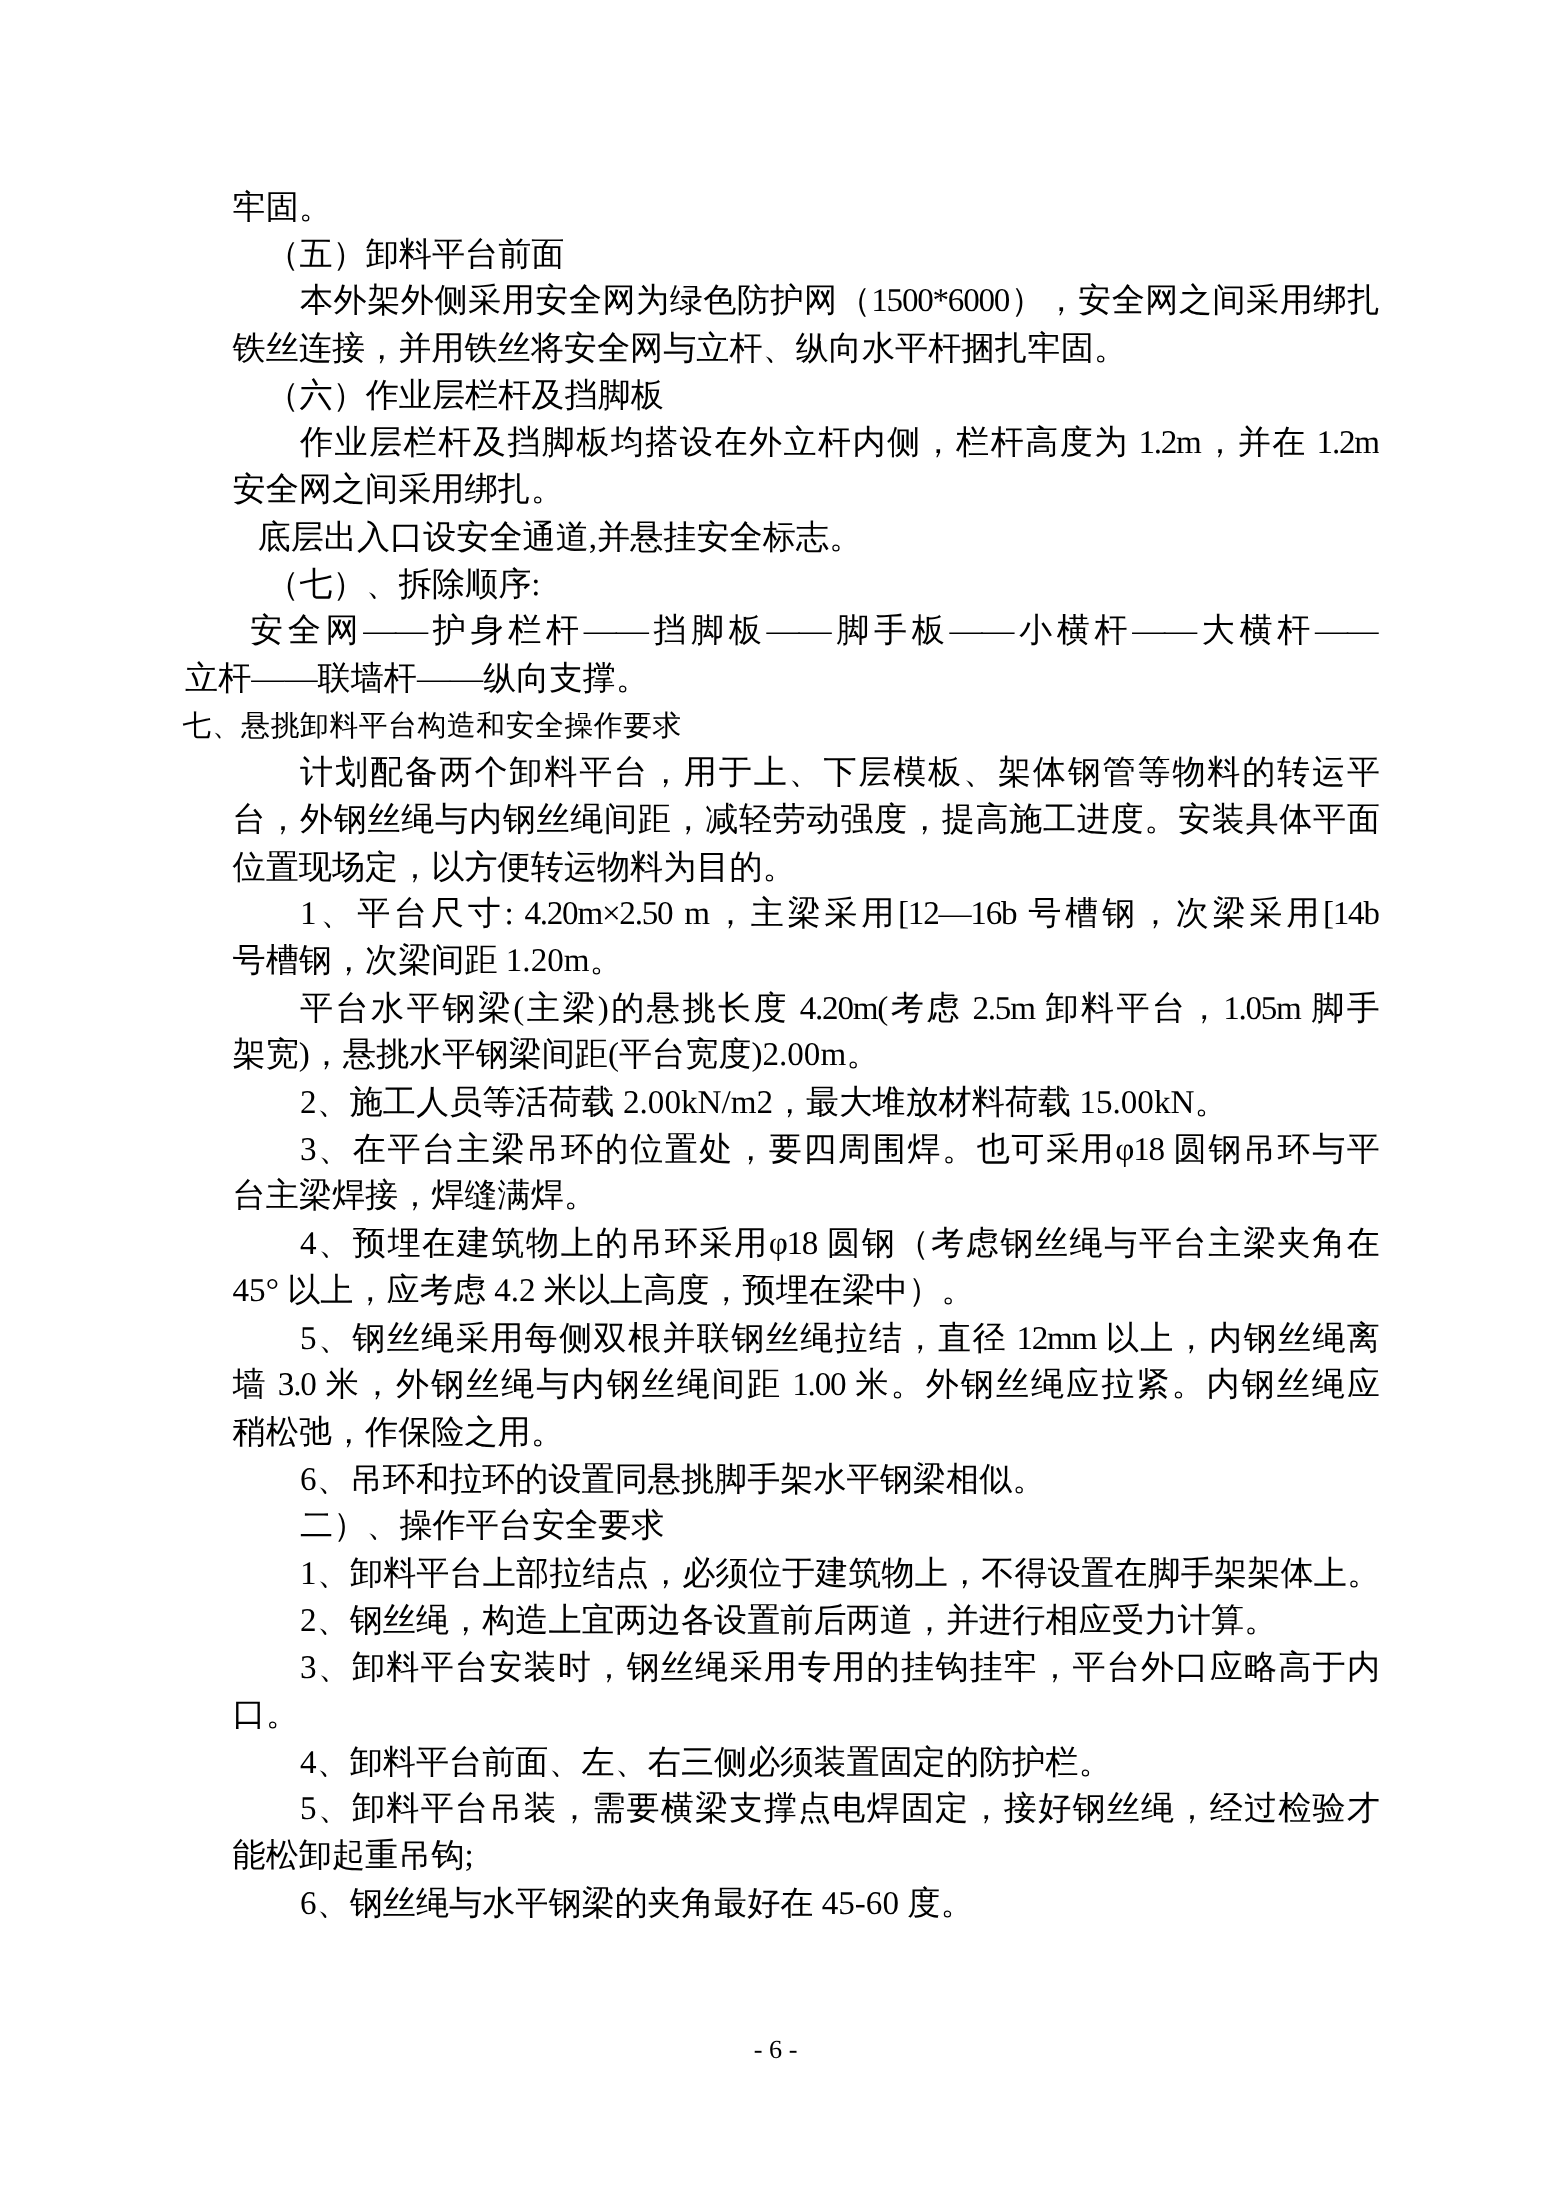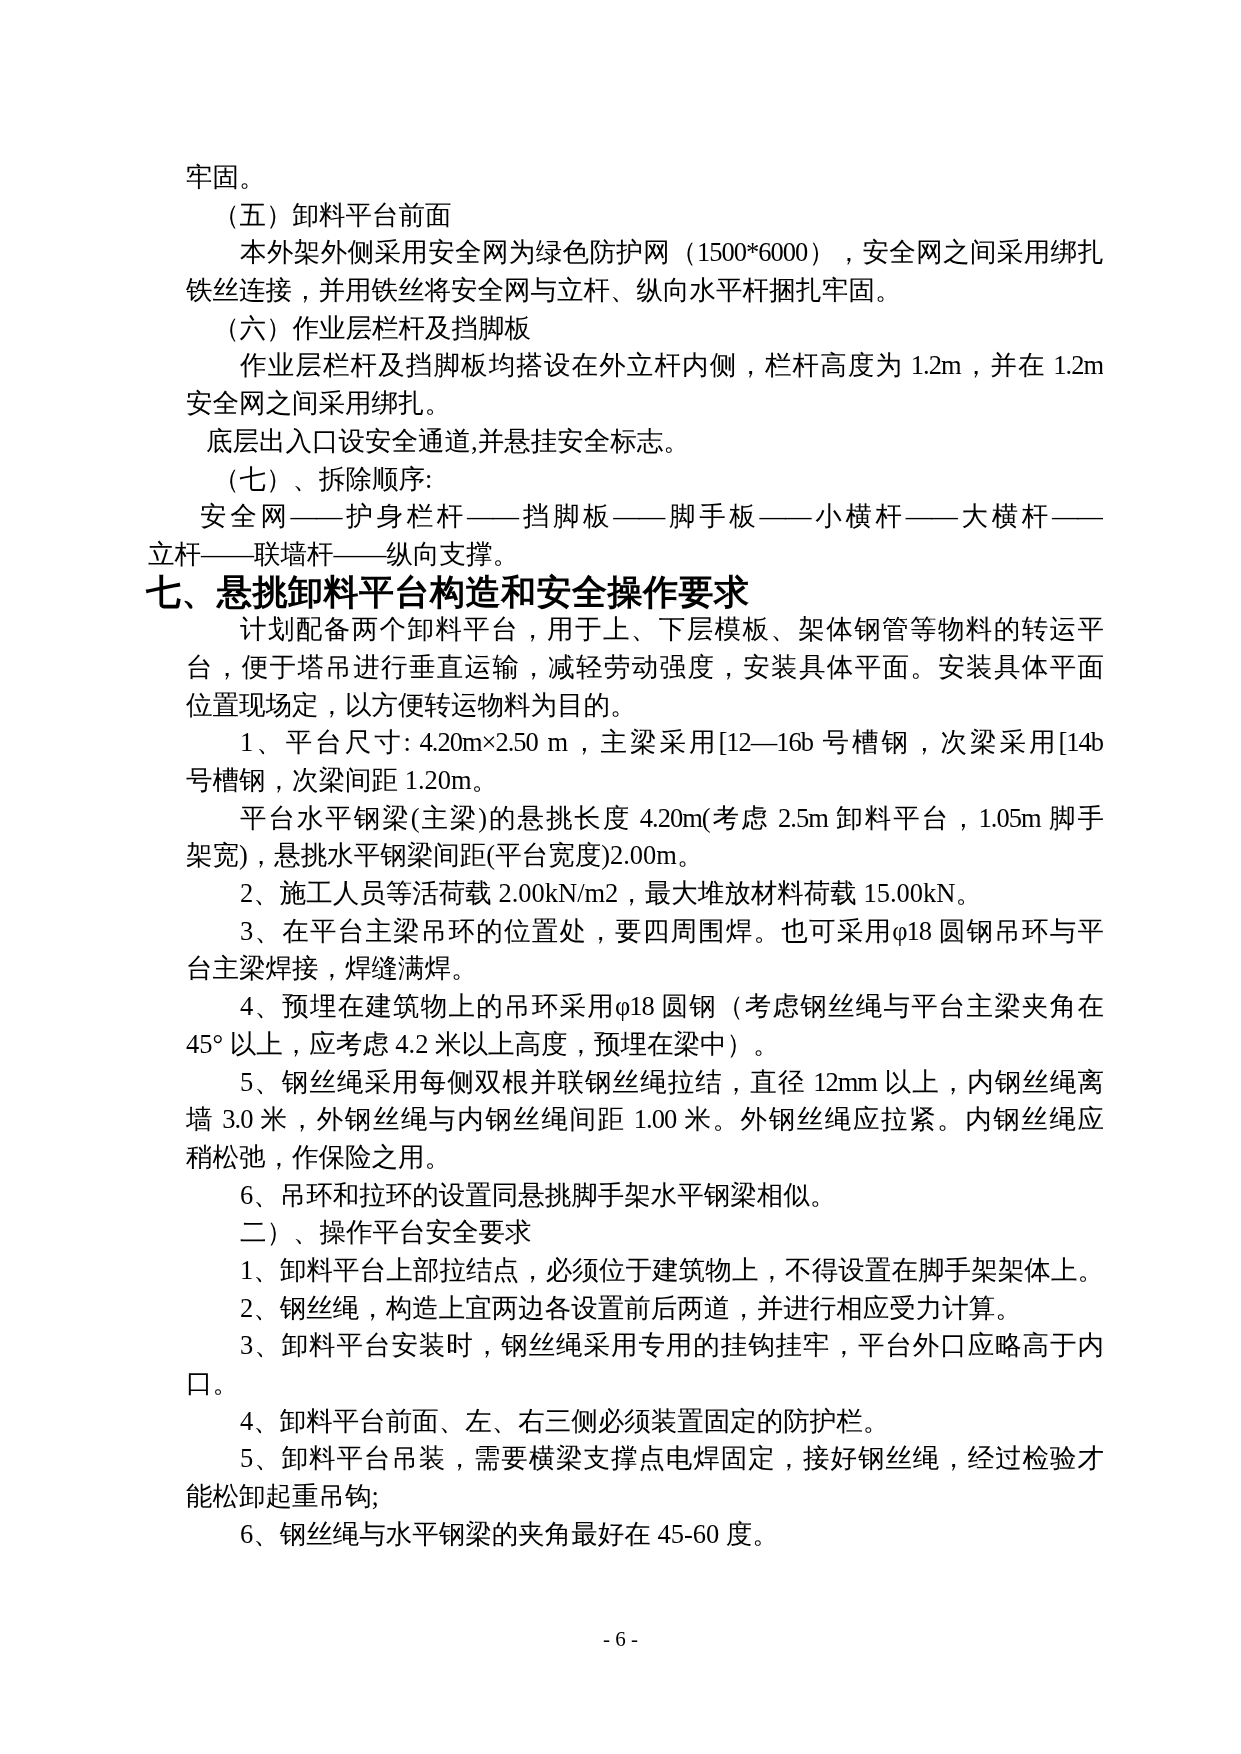--- a/index.html
+++ b/index.html
@@ -9,43 +9,42 @@
     position:relative;
     font-family:"Liberation Serif","DejaVu Serif",serif;
     color:#000000;
     overflow:hidden;
   }
   .doc {
     position:absolute;
     left:186px; top:147px;
     width:917px;
     font-size:26.5px;
-    margin-top:12px;
   }
   .ln {
     height:37.7px;
     line-height:37.7px;
     white-space:nowrap;
   }
   .just {
     white-space:normal;
     letter-spacing:-1px;
     text-align:justify;
     text-align-last:justify;
     text-justify:inter-character;
     overflow:hidden;
   }
   .i05 { padding-left:14px; }
   .i07 { padding-left:20px; }
   .i1  { padding-left:27px; }
   .i2  { padding-left:54px; }
   .out { margin-left:-38px; }
   .heading {
-    font-weight:bold;
-    font-size:35px;
+    font-weight:normal;
+    font-size:23px;
     margin-left:-40px;
     letter-spacing:0.5px;
   }
   .footer {
     position:absolute;
     top:1624px; left:0;
     width:1241px;
     text-align:center;
     font-size:21px;
     line-height:30px;
@@ -61,21 +60,21 @@
   <div class="ln">铁丝连接，并用铁丝将安全网与立杆、纵向水平杆捆扎牢固。</div>
   <div class="ln i1">（六）作业层栏杆及挡脚板</div>
   <div class="ln i2 just">作业层栏杆及挡脚板均搭设在外立杆内侧，栏杆高度为 1.2m，并在 1.2m</div>
   <div class="ln">安全网之间采用绑扎。</div>
   <div class="ln i07">底层出入口设安全通道,并悬挂安全标志。</div>
   <div class="ln i1">（七）、拆除顺序:</div>
   <div class="ln i05 just">安全网——护身栏杆——挡脚板——脚手板——小横杆——大横杆——</div>
   <div class="ln out">立杆——联墙杆——纵向支撑。</div>
   <div class="ln heading">七、悬挑卸料平台构造和安全操作要求</div>
   <div class="ln i2 just">计划配备两个卸料平台，用于上、下层模板、架体钢管等物料的转运平</div>
-  <div class="ln just">台，便于塔吊进行垂直运输，减轻劳动强度，安装具体平面。安装具体平面</div>
+  <div class="ln just">台，外钢丝绳与内钢丝绳间距，减轻劳动强度，提高施工进度。安装具体平面</div>
   <div class="ln">位置现场定，以方便转运物料为目的。</div>
   <div class="ln i2 just">1、平台尺寸: 4.20m×2.50 m，主梁采用[12—16b 号槽钢，次梁采用[14b</div>
   <div class="ln">号槽钢，次梁间距 1.20m。</div>
   <div class="ln i2 just">平台水平钢梁(主梁)的悬挑长度 4.20m(考虑 2.5m 卸料平台，1.05m 脚手</div>
   <div class="ln">架宽)，悬挑水平钢梁间距(平台宽度)2.00m。</div>
   <div class="ln i2">2、施工人员等活荷载 2.00kN/m2，最大堆放材料荷载 15.00kN。</div>
   <div class="ln i2 just">3、在平台主梁吊环的位置处，要四周围焊。也可采用φ18 圆钢吊环与平</div>
   <div class="ln">台主梁焊接，焊缝满焊。</div>
   <div class="ln i2 just">4、预埋在建筑物上的吊环采用φ18 圆钢（考虑钢丝绳与平台主梁夹角在</div>
   <div class="ln">45° 以上，应考虑 4.2 米以上高度，预埋在梁中）。</div>

